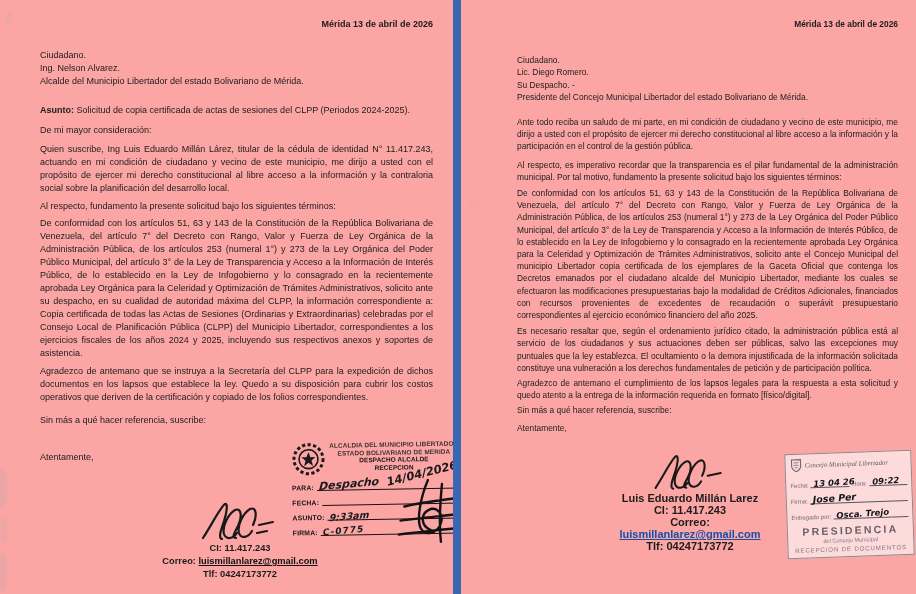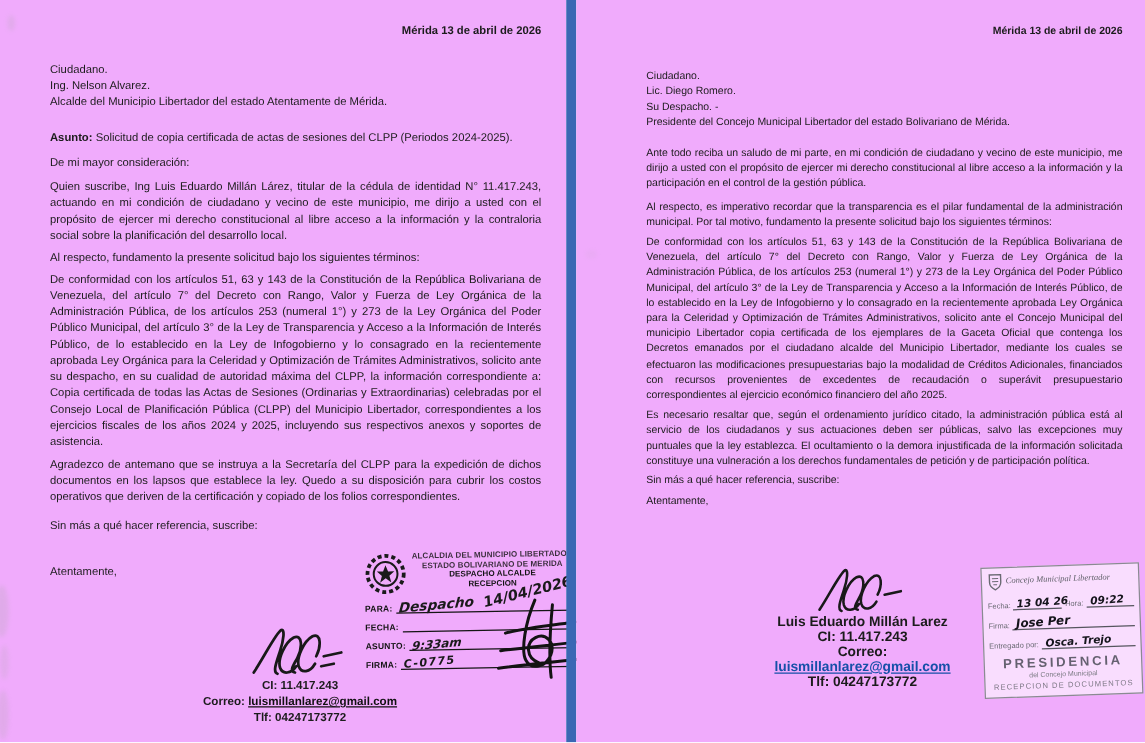--- a/index.html
+++ b/index.html
@@ -1,19 +1,19 @@
 <!DOCTYPE html>
 <html><head>
 <meta charset="utf-8">
 <style>
   * { margin:0; padding:0; box-sizing:border-box; }
   body { background:#fff; font-family:"Liberation Sans", sans-serif; }
   .canvas { position:relative; width:916px; height:594px; background:#ffffff; overflow:hidden; color:#1c1c1c; }
 
-  .page { position:absolute; top:0; height:594px; background:#f0abfc; }
+  .page { position:absolute; top:0; height:594px; background:#fca5a5; }
   .page-left  { left:0; width:453px; padding:18px 20px 0 40px; font-size:9px; line-height:13px; }
   .page-right { left:461px; width:455px; padding:18px 18px 0 56px; font-size:8.4px; line-height:12.2px; }
 
   .divider { position:absolute; left:453px; top:0; width:8px; height:594px; }
 
   .date-line { text-align:right; font-weight:700; }
   .recipient { margin-top:18px; }
   .page-right .recipient { margin-top:24px; }
   .subject { margin-top:16px; }
   .subject b { font-weight:700; }
@@ -71,21 +71,21 @@
 <body>
 
 <div class="canvas">
 
   <div class="page page-left">
     <div class="date-line">Mérida 13 de abril de 2026</div>
 
     <div class="recipient">
       <div>Ciudadano.</div>
       <div>Ing. Nelson Alvarez.</div>
-      <div>Alcalde del Municipio Libertador del estado Atentamente de Mérida.</div>
+      <div>Alcalde del Municipio Libertador del estado Bolivariano de Mérida.</div>
     </div>
 
     <div class="subject">
       <b>Asunto:</b><span> Solicitud de copia certificada de actas de sesiones del CLPP (Periodos 2024-2025).</span>
     </div>
 
     <div class="salutation">De mi mayor consideración:</div>
 
     <div class="para p1">Quien suscribe, Ing Luis Eduardo Millán Lárez, titular de la cédula de identidad N° 11.417.243, actuando en mi condición de ciudadano y vecino de este municipio, me dirijo a usted con el propósito de ejercer mi derecho constitucional al libre acceso a la información y la contraloria social sobre la planificación del desarrollo local.</div>
     <div class="para p2">Al respecto, fundamento la presente solicitud bajo los siguientes términos:</div>
@@ -158,20 +158,21 @@
       <div>Ciudadano.</div>
       <div>Lic. Diego Romero.</div>
       <div>Su Despacho. -</div>
       <div>Presidente del Concejo Municipal Libertador del estado Bolivariano de Mérida.</div>
     </div>
 
     <div class="para p1" style="margin-top:13px">Ante todo reciba un saludo de mi parte, en mi condición de ciudadano y vecino de este municipio, me dirijo a usted con el propósito de ejercer mi derecho constitucional al libre acceso a la información y la participación en el control de la gestión pública.</div>
     <div class="para p2" style="margin-top:6px">Al respecto, es imperativo recordar que la transparencia es el pilar fundamental de la administración municipal. Por tal motivo, fundamento la presente solicitud bajo los siguientes términos:</div>
     <div class="para p3">De conformidad con los artículos 51, 63 y 143 de la Constitución de la República Bolivariana de Venezuela, del artículo 7° del Decreto con Rango, Valor y Fuerza de Ley Orgánica de la Administración Pública, de los artículos 253 (numeral 1°) y 273 de la Ley Orgánica del Poder Público Municipal, del artículo 3° de la Ley de Transparencia y Acceso a la Información de Interés Público, de lo establecido en la Ley de Infogobierno y lo consagrado en la recientemente aprobada Ley Orgánica para la Celeridad y Optimización de Trámites Administrativos, solicito ante el Concejo Municipal del municipio Libertador copia certificada de los ejemplares de la Gaceta Oficial que contenga los Decretos emanados por el ciudadano alcalde del Municipio Libertador, mediante los cuales se efectuaron las modificaciones presupuestarias bajo la modalidad de Créditos Adicionales, financiados con recursos provenientes de excedentes de recaudación o superávit presupuestario correspondientes al ejercicio económico financiero del año 2025.</div>
     <div class="para p4" style="margin-top:4px">Es necesario resaltar que, según el ordenamiento jurídico citado, la administración pública está al servicio de los ciudadanos y sus actuaciones deben ser públicas, salvo las excepciones muy puntuales que la ley establezca. El ocultamiento o la demora injustificada de la información solicitada constituye una vulneración a los derechos fundamentales de petición y de participación política.</div>
+    <div class="para p5">Agradezco de antemano el cumplimiento de los lapsos legales para la respuesta a esta solicitud y quedo atento a la entrega de la información requerida en formato [físico/digital].</div>
 
     <div class="closing">Sin más a qué hacer referencia, suscribe:</div>
     <div class="valediction">Atentamente,</div>
   </div>
 
   <div class="sigblock sig-right">
     <svg class="scrawl" width="80" height="40" viewBox="0 0 86 42">
       <path d="M6,38 C14,26 24,6 28,4 C31,3 30,12 27,21 C24,30 21,38 25,39 M40,33 C36,39 29,40 27,34 C25,27 31,14 38,10 C45,7 45,18 41,26 C38,32 34,37 39,38 M55,31 C51,38 44,39 42,33 C40,26 46,13 53,9 C60,6 60,17 56,25 M62,25 L76,22" stroke="#191919" fill="none" stroke-width="2.2" stroke-linecap="round"></path>
     </svg>
     <div>Luis Eduardo Millán Larez</div>

